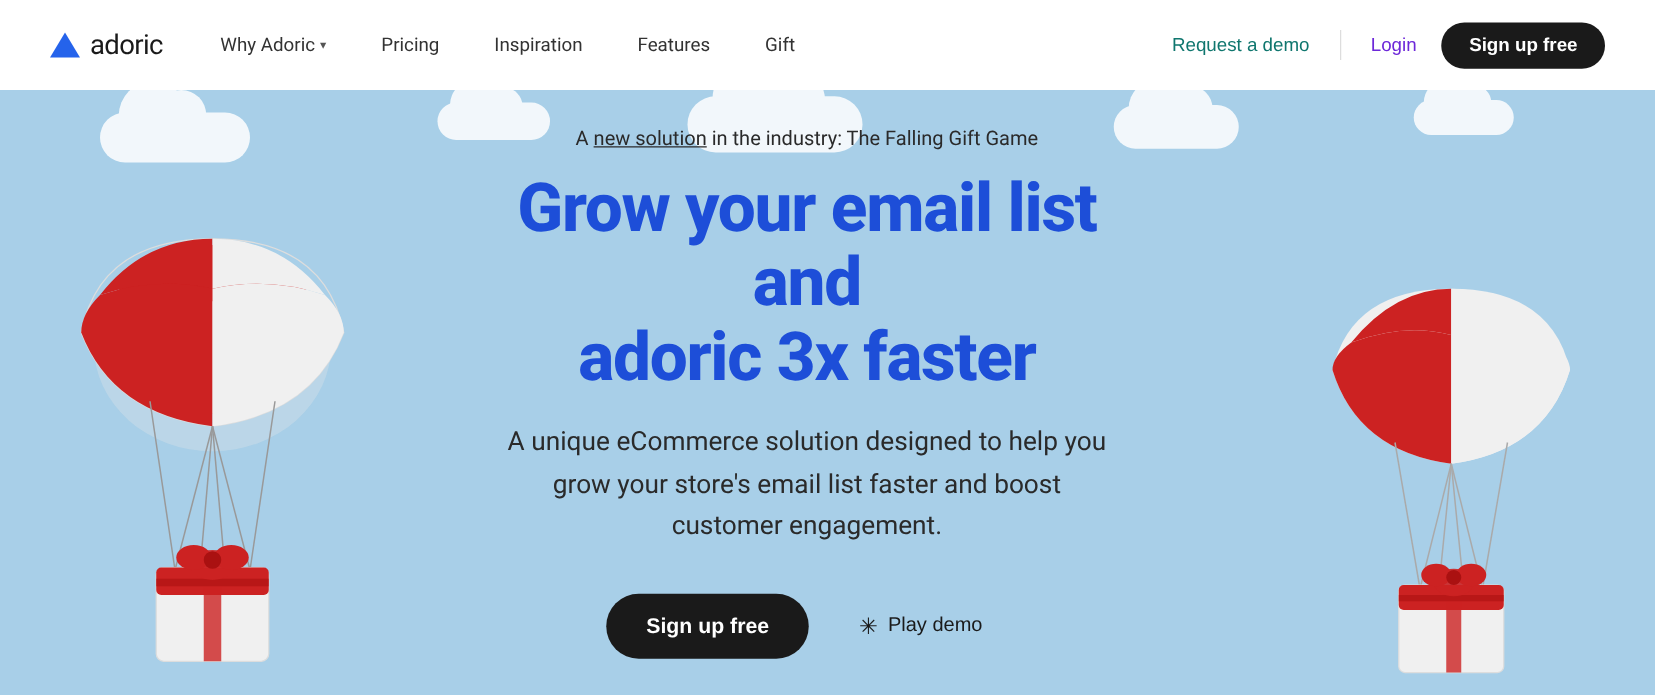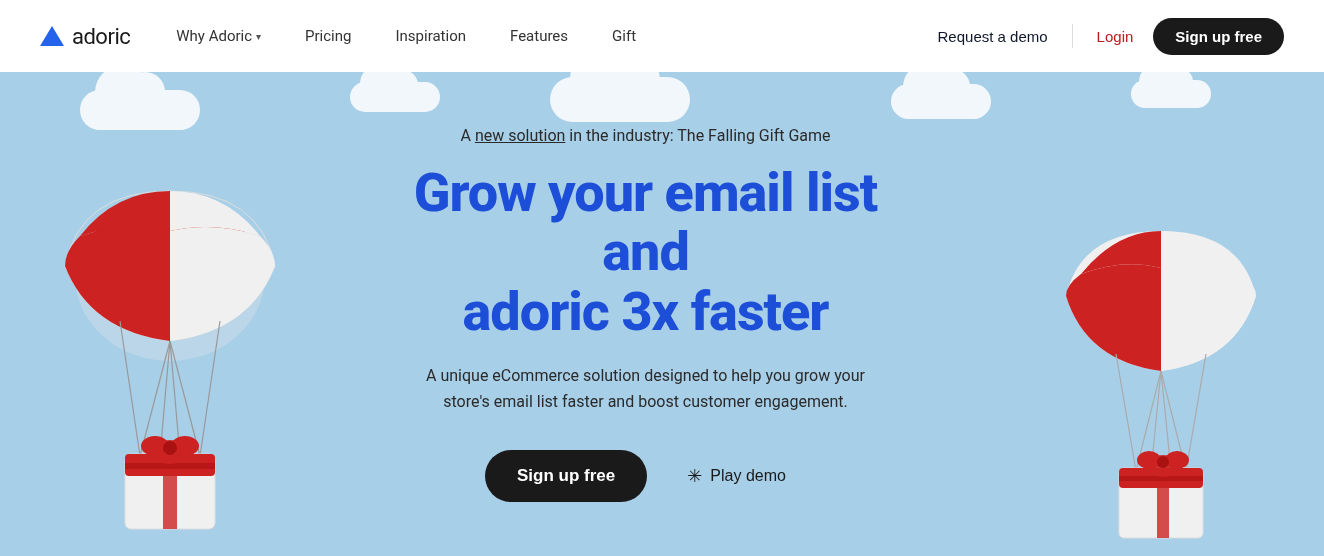--- a/index.html
+++ b/index.html
@@ -68,31 +68,31 @@
     }
     .nav-divider {
       width: 1px;
       height: 24px;
       background: #ddd;
       margin: 0 4px;
     }
     .btn-demo {
       padding: 8px 16px;
       font-size: 15px;
-      color: #0f172a;
+      color: #0f766e;
       cursor: pointer;
       border-radius: 6px;
       background: transparent;
       border: none;
       white-space: nowrap;
     }
     .btn-login {
       padding: 8px 16px;
       font-size: 15px;
-      color: #b91c1c;
+      color: #6d28d9;
       cursor: pointer;
       border-radius: 6px;
       background: transparent;
       border: none;
       white-space: nowrap;
     }
     .btn-signup-nav {
       padding: 10px 22px;
       font-size: 15px;
       font-weight: 600;
@@ -188,21 +188,21 @@
     }
     .hero-title {
       font-size: 54px;
       font-weight: 800;
       color: #1d4ed8;
       line-height: 1.1;
       margin-bottom: 22px;
       letter-spacing: -1px;
     }
     .hero-desc {
-      font-size: 16px;
+      font-size: 21px;
       color: #2a2a2a;
       line-height: 1.6;
       margin-bottom: 36px;
       max-width: 480px;
       margin-left: auto;
       margin-right: auto;
     }
     .hero-buttons {
       display: flex;
       align-items: center;

